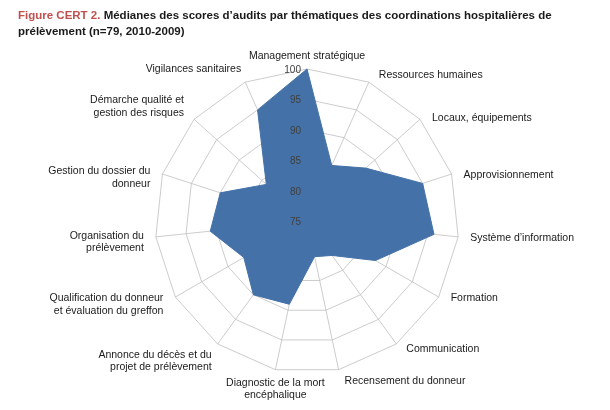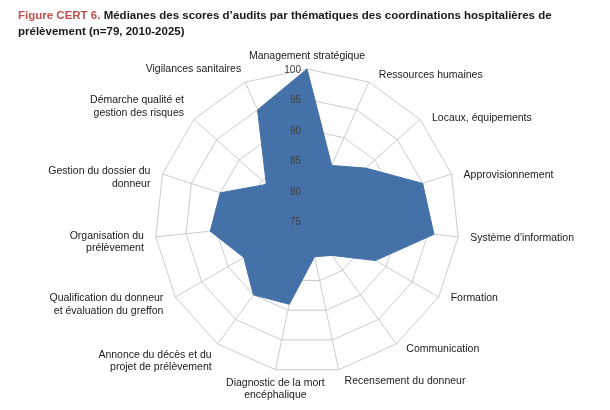--- a/index.html
+++ b/index.html
@@ -60,21 +60,21 @@
     fill: #4472a8;
     fill-opacity: 1;
     stroke: #4472a8;
     stroke-width: 1;
   }
 </style>
 </head>
 <body>
 
 <div id="title-block">
-  <span id="title-prefix">Figure CERT 6.</span><span> Médianes des scores d’audits par thématiques des coordinations hospitalières de prélèvement (n=79, 2010-2025)</span>
+  <span id="title-prefix">Figure CERT 2.</span><span> Médianes des scores d’audits par thématiques des coordinations hospitalières de prélèvement (n=79, 2010-2009)</span>
 </div>
 
 <div id="chart-area">
   <svg id="radar-svg" width="610" height="362" viewBox="0 0 610 362">
     <g id="grid-group">
         <polygon points="307.00,142.60 319.36,145.23 329.59,152.66 335.91,163.61 337.23,176.18 333.33,188.20 324.87,197.59 313.32,202.74 300.68,202.74 289.13,197.59 280.67,188.20 276.77,176.18 278.09,163.61 284.41,152.66 294.64,145.23" class="grid-line"></polygon>
         <polygon points="307.00,112.20 331.73,117.46 352.18,132.32 364.82,154.21 367.47,179.36 359.65,203.40 342.74,222.19 319.64,232.47 294.36,232.47 271.26,222.19 254.35,203.40 246.53,179.36 249.18,154.21 261.82,132.32 282.27,117.46" class="grid-line"></polygon>
         <polygon points="307.00,81.80 344.09,89.68 374.77,111.98 393.74,144.82 397.70,182.53 385.98,218.60 360.61,246.78 325.96,262.21 288.04,262.21 253.39,246.78 228.02,218.60 216.30,182.53 220.26,144.82 239.23,111.98 269.91,89.68" class="grid-line"></polygon>
         <polygon points="307.00,51.40 356.46,61.91 397.37,91.63 422.65,135.42 427.93,185.71 412.31,233.80 378.47,271.38 332.28,291.94 281.72,291.94 235.53,271.38 201.69,233.80 186.07,185.71 191.35,135.42 216.63,91.63 257.54,61.91" class="grid-line"></polygon>
         <polygon points="307.00,21.00 368.82,34.14 419.96,71.29 451.56,126.03 458.17,188.89 438.64,249.00 396.34,295.97 338.60,321.68 275.40,321.68 217.66,295.97 175.36,249.00 155.83,188.89 162.44,126.03 194.04,71.29 245.18,34.14" class="grid-line"></polygon>

